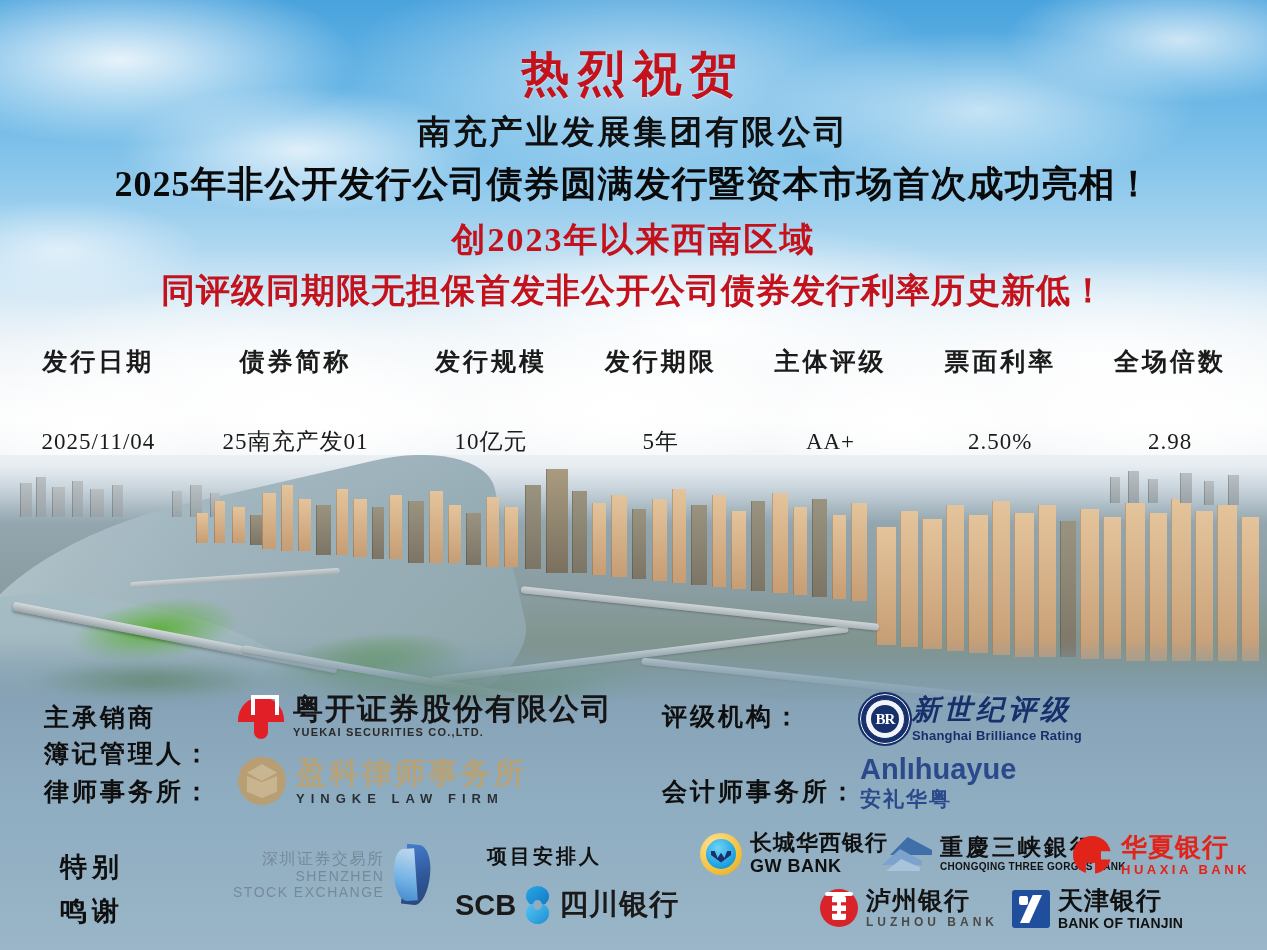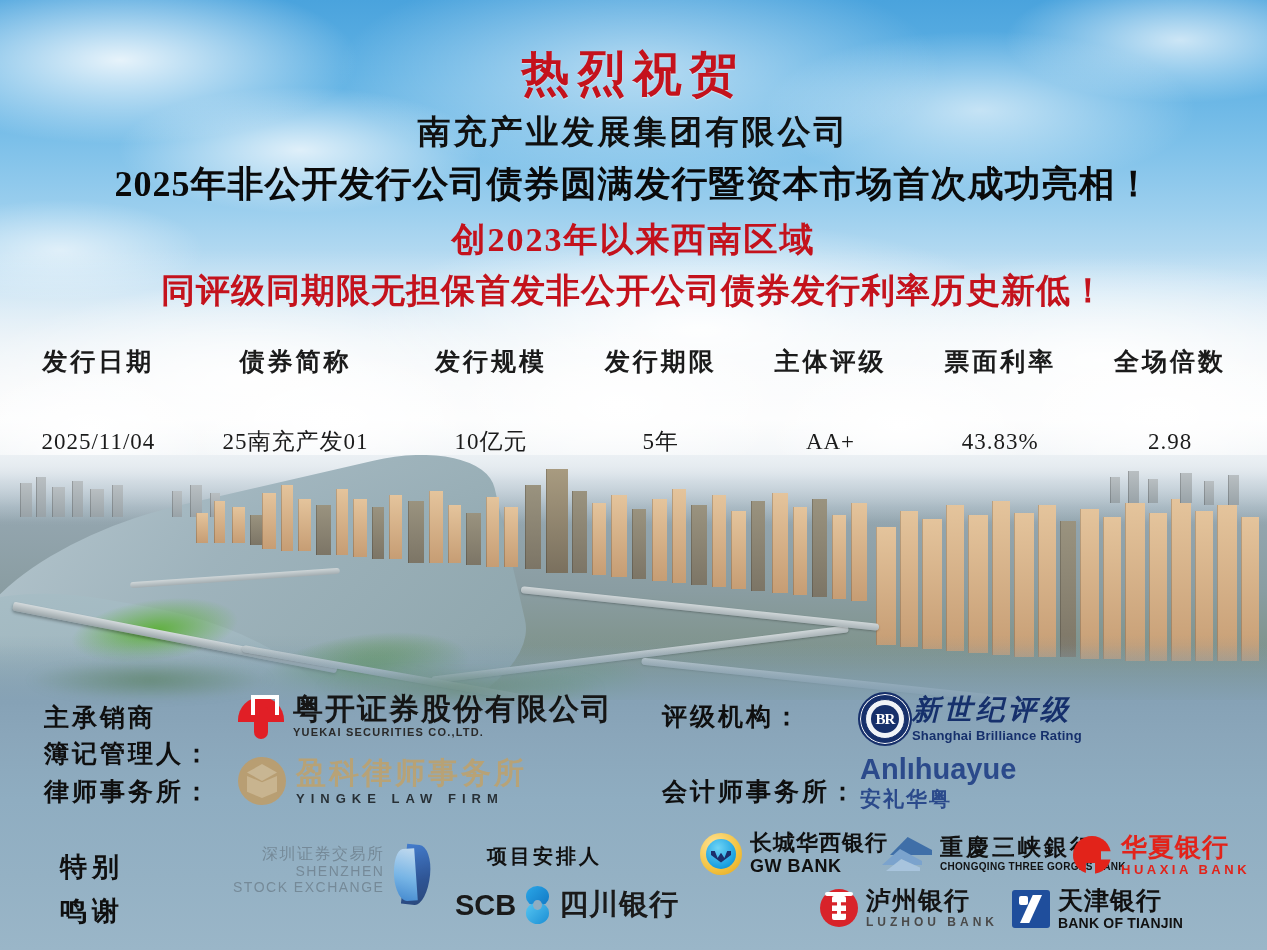--- a/index.html
+++ b/index.html
@@ -253,21 +253,21 @@
   }
 
   
   .thanks-label{
     position:absolute;left:60px;top:845px;
     font-family:"Liberation Serif","DejaVu Serif",serif;font-weight:bold;
     font-size:27px;color:#0f0f0f;letter-spacing:5px;line-height:44px;text-align:center;
   }
 
   
-  .logo-szse{position:absolute;left:233px;top:845px;display:flex;align-items:flex-start;gap:6px;opacity:.78;}
+  .logo-szse{position:absolute;left:233px;top:845px;display:flex;align-items:center;gap:6px;opacity:.78;}
   .szse-text{display:flex;flex-direction:column;align-items:flex-end;line-height:1.15;}
   .szse-cn{
     font-family:"Liberation Sans","DejaVu Sans",sans-serif;
     font-size:16px;color:#6d7f8c;letter-spacing:1.5px;white-space:nowrap;
   }
   .szse-en{
     font-family:"Liberation Sans","DejaVu Sans",sans-serif;
     font-size:14px;color:#6d7f8c;letter-spacing:1.5px;white-space:nowrap;text-align:right;
   }
   .szse-mark{width:42px;height:60px;position:relative;flex:none;}
@@ -524,21 +524,21 @@
           <th>全场倍数</th>
         </tr>
       </thead>
       <tbody>
         <tr>
           <td>2025/11/04</td>
           <td>25南充产发01</td>
           <td>10亿元</td>
           <td>5年</td>
           <td>AA+</td>
-          <td>43.83%</td>
+          <td>2.50%</td>
           <td>2.98</td>
         </tr>
       </tbody>
     </table>
   </div>
 
   <div class="lbl p-underwriter-label">
     <div>主承销商</div>
     <div>簿记管理人：</div>
   </div>

